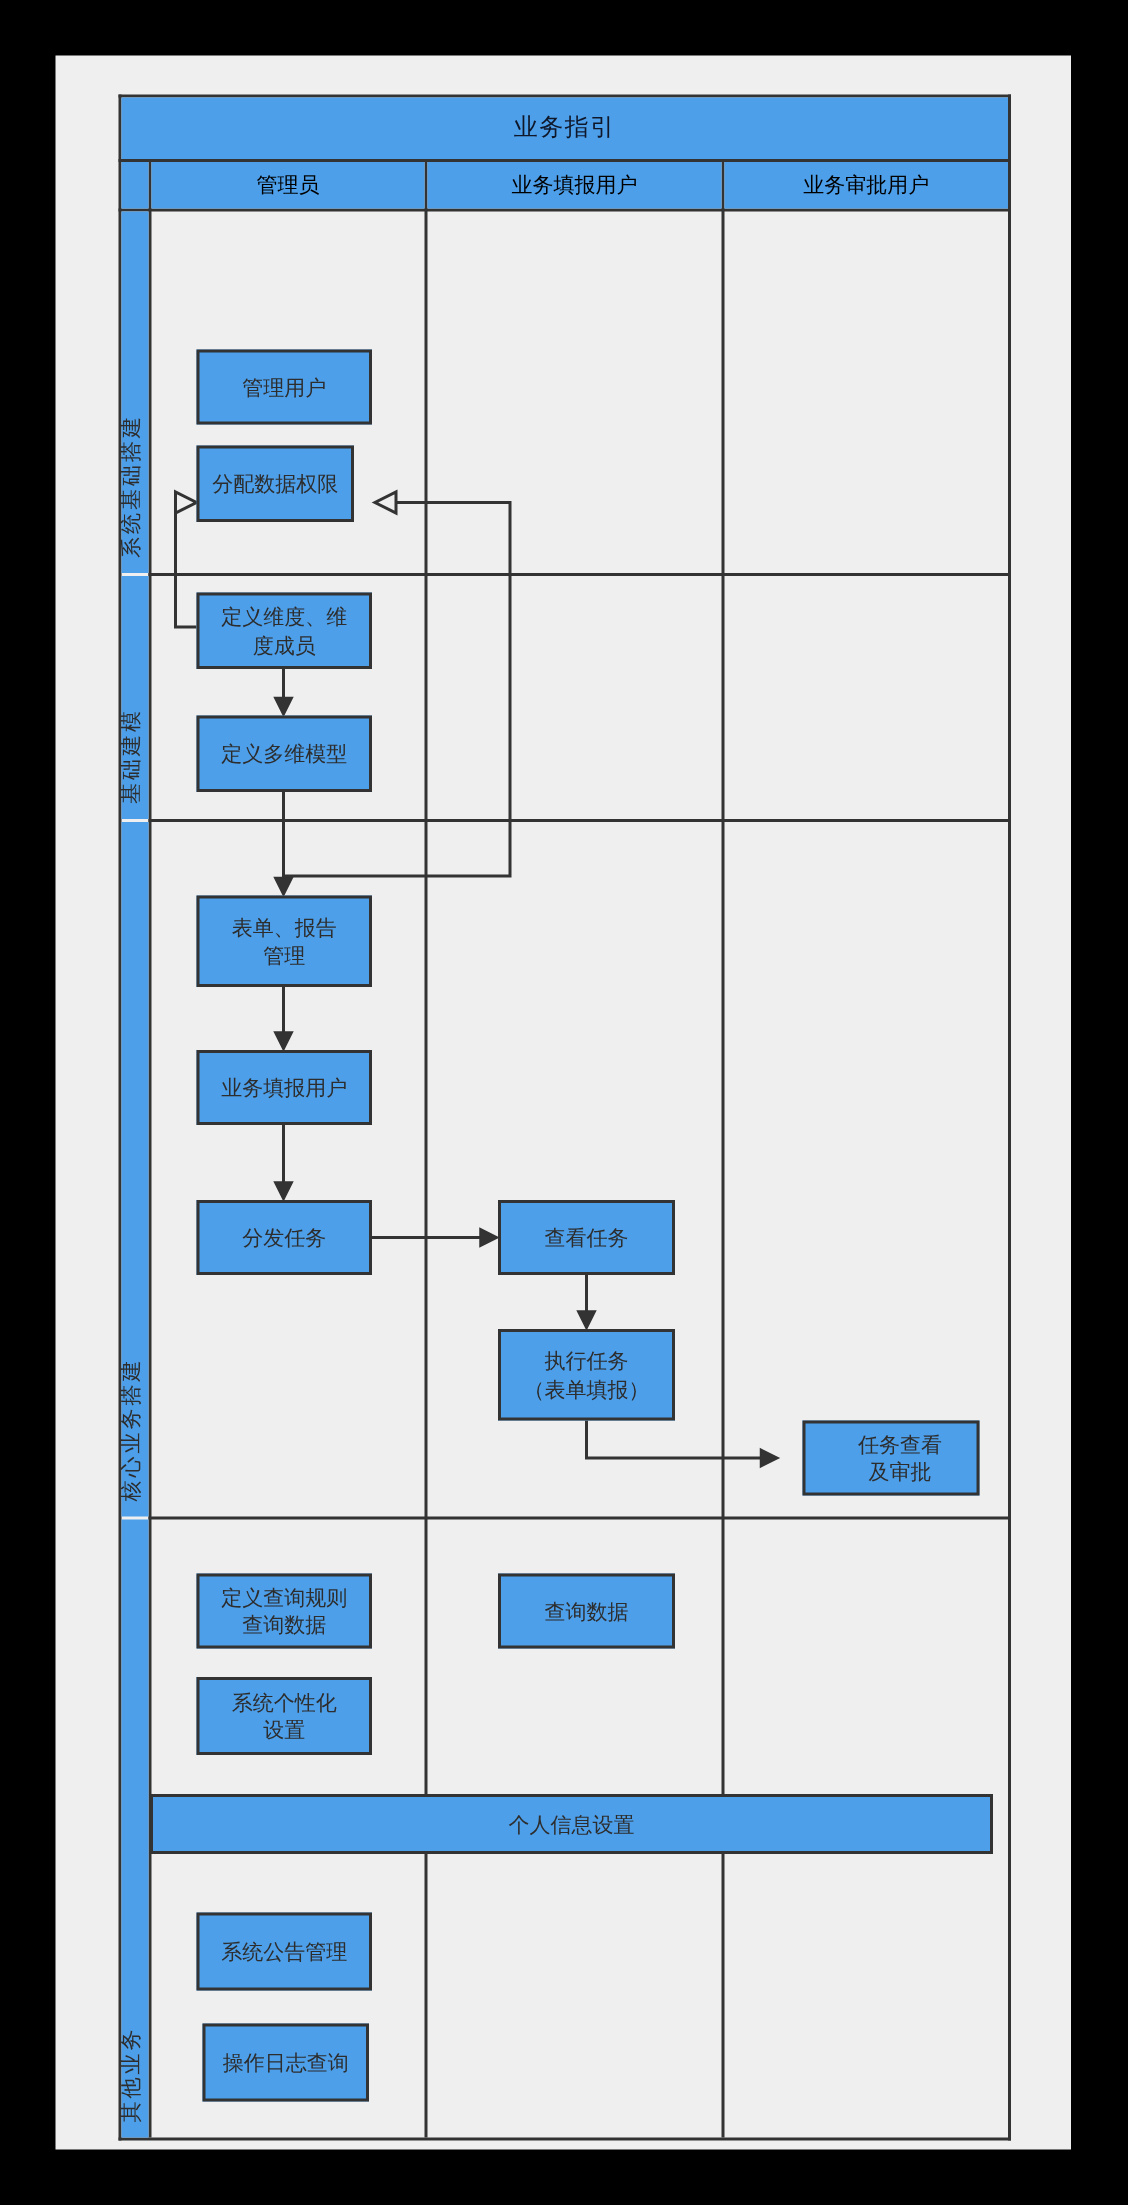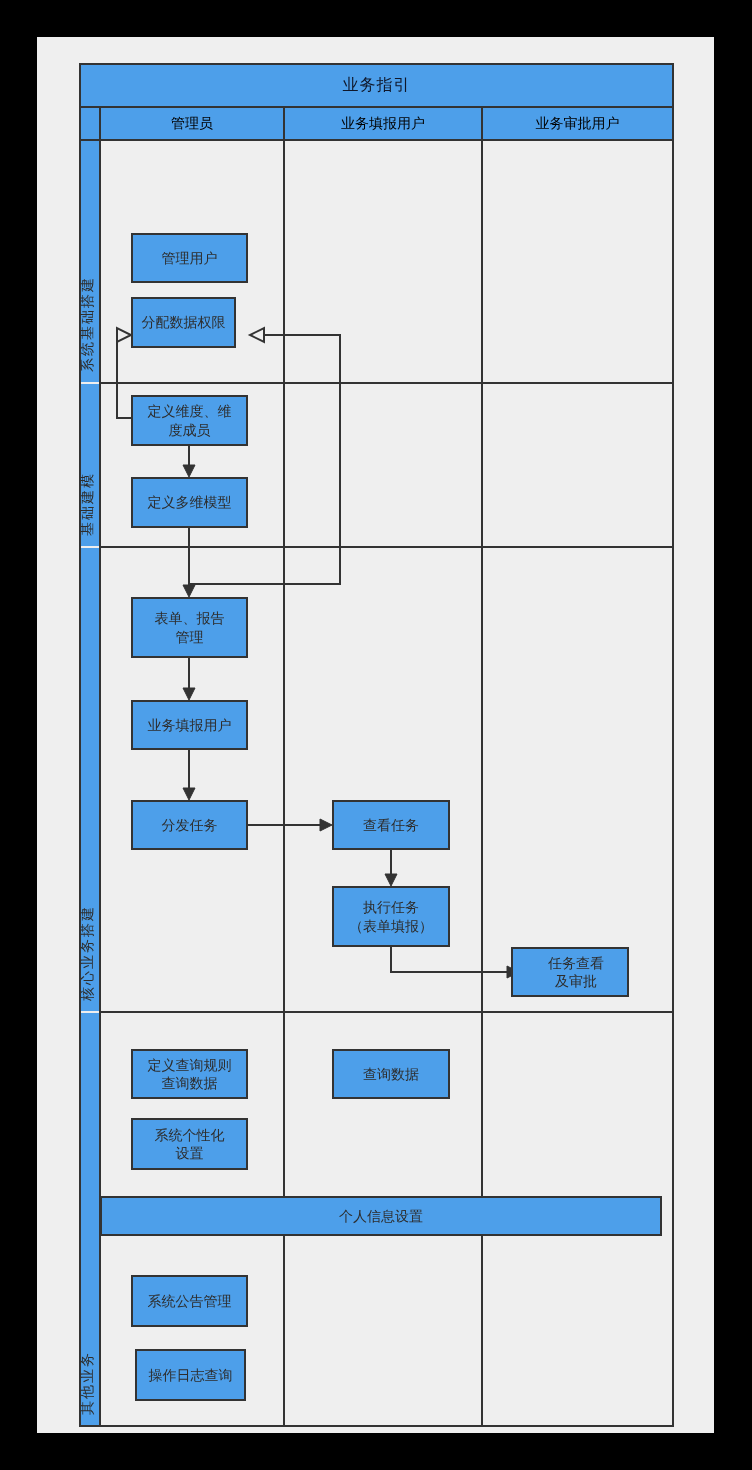--- a/index.html
+++ b/index.html
@@ -144,18 +144,18 @@
       <div class="node" style="left:52px;top:1055px;width:117px;height:52px;">系统个性化
 设置</div>
       <div class="node" style="left:52px;top:1212px;width:117px;height:52px;">系统公告管理</div>
       <div class="node" style="left:56px;top:1286px;width:111px;height:52px;">操作日志查询</div>
 
       <div class="node" style="left:253px;top:737px;width:118px;height:50px;">查看任务</div>
       <div class="node" style="left:253px;top:823px;width:118px;height:61px;text-align:center;">执行任务
 （表单填报）</div>
       <div class="node" style="left:253px;top:986px;width:118px;height:50px;">查询数据</div>
 
-      <div class="node" style="left:432px;top:884px;width:118px;height:50px;padding-left:12px;">任务查看
+      <div class="node" style="left:456px;top:884px;width:118px;height:50px;padding-left:12px;">任务查看
 及审批</div>
 
     </div>
   </div>
 </div>
 
 </body></html>

